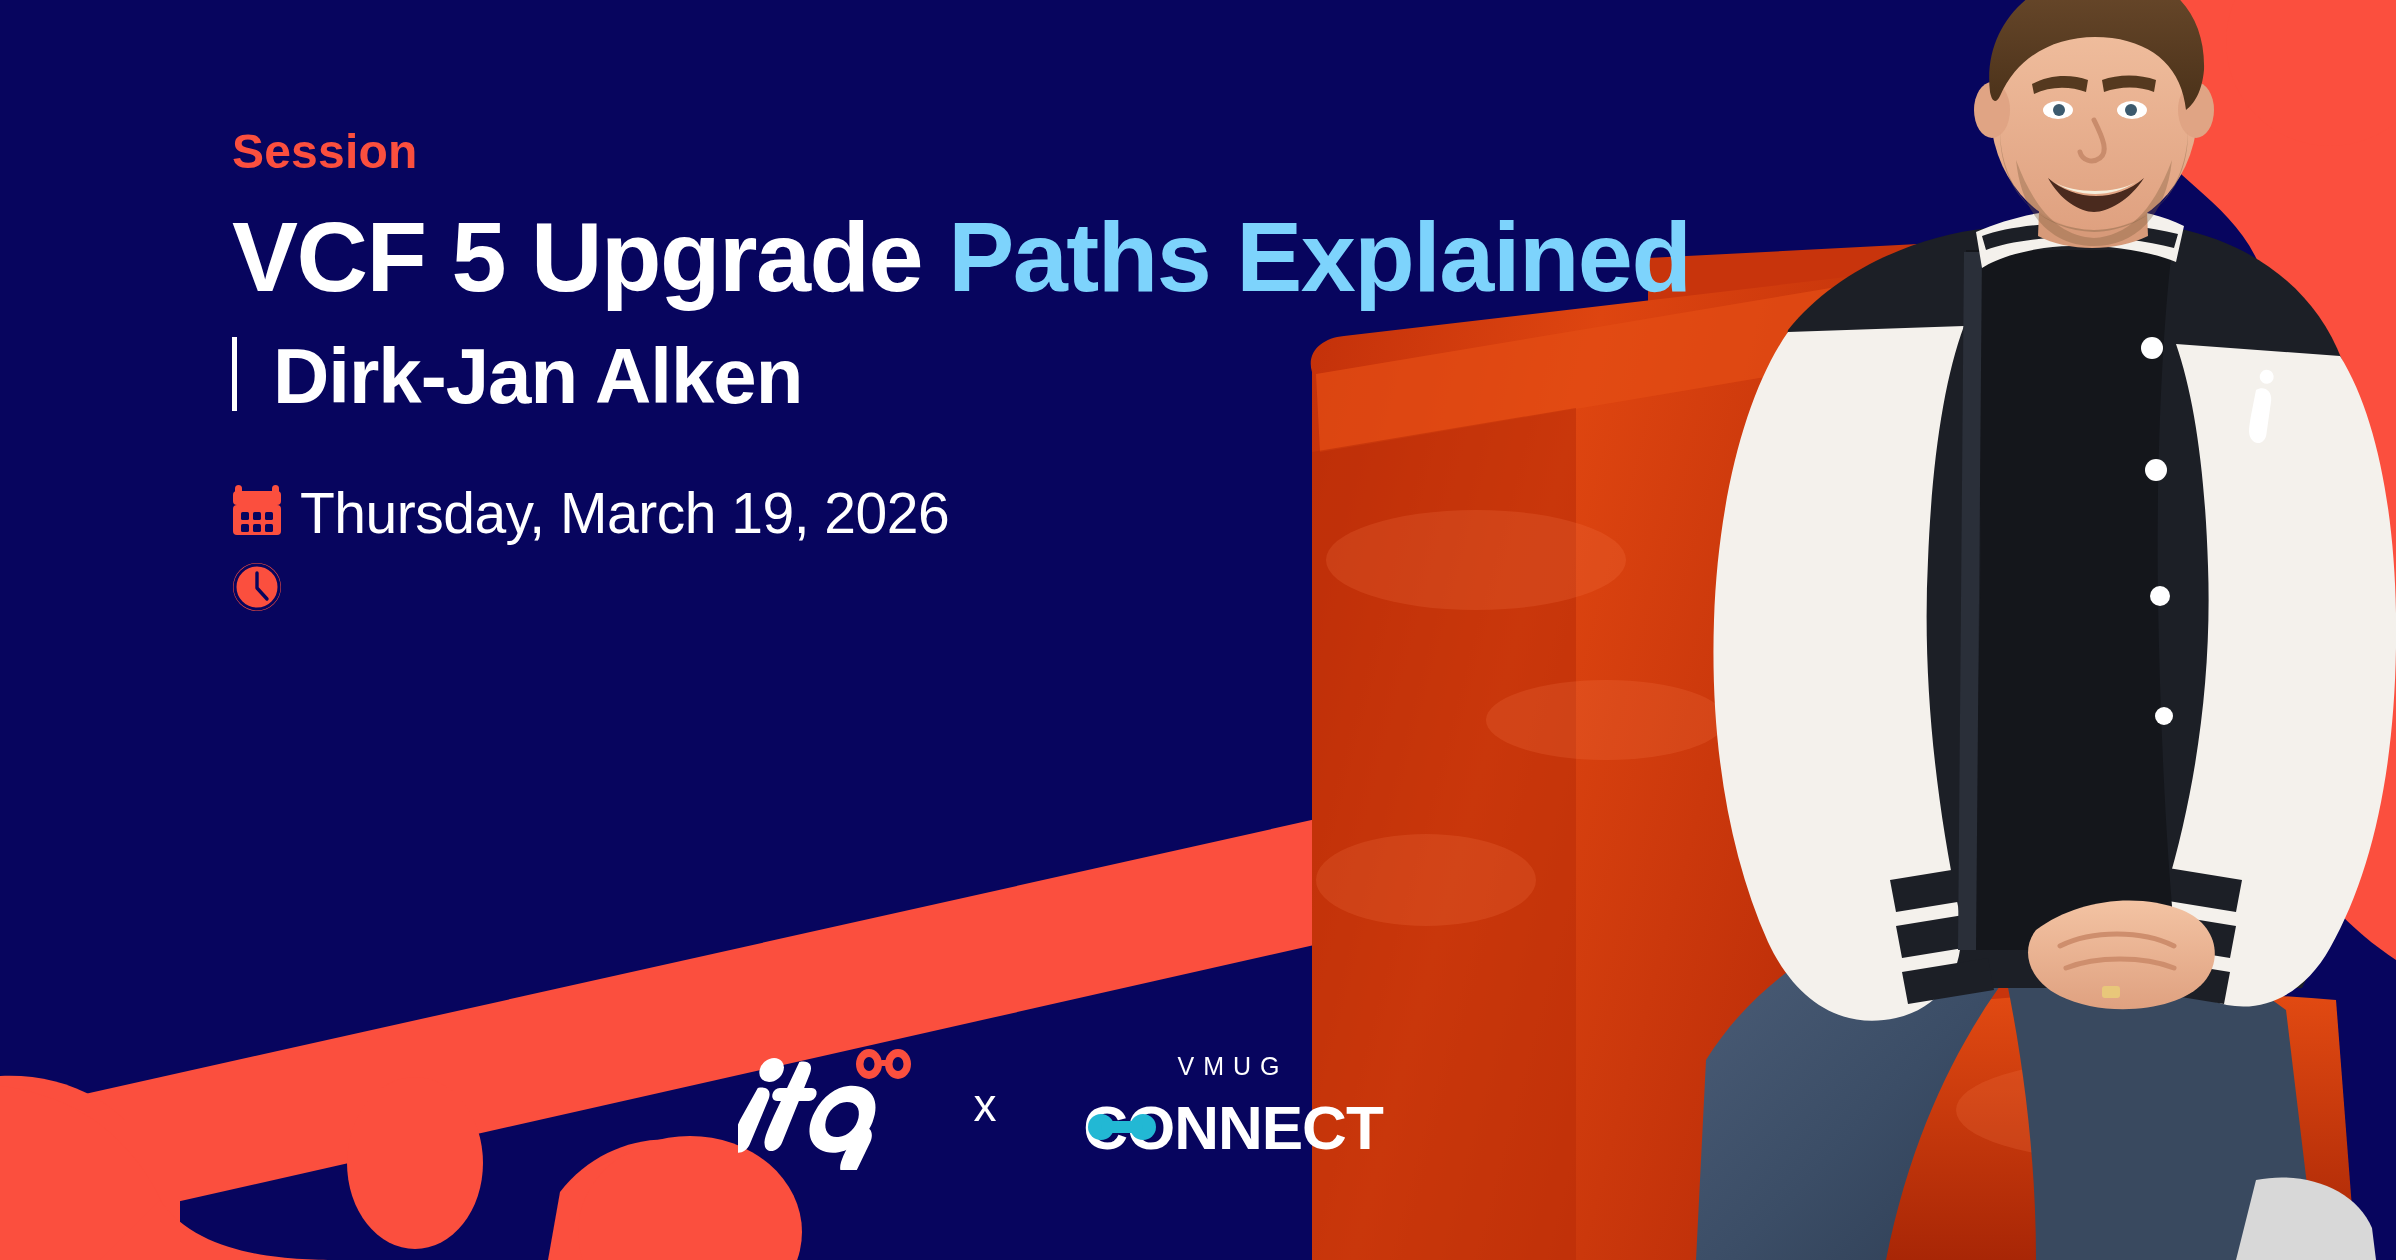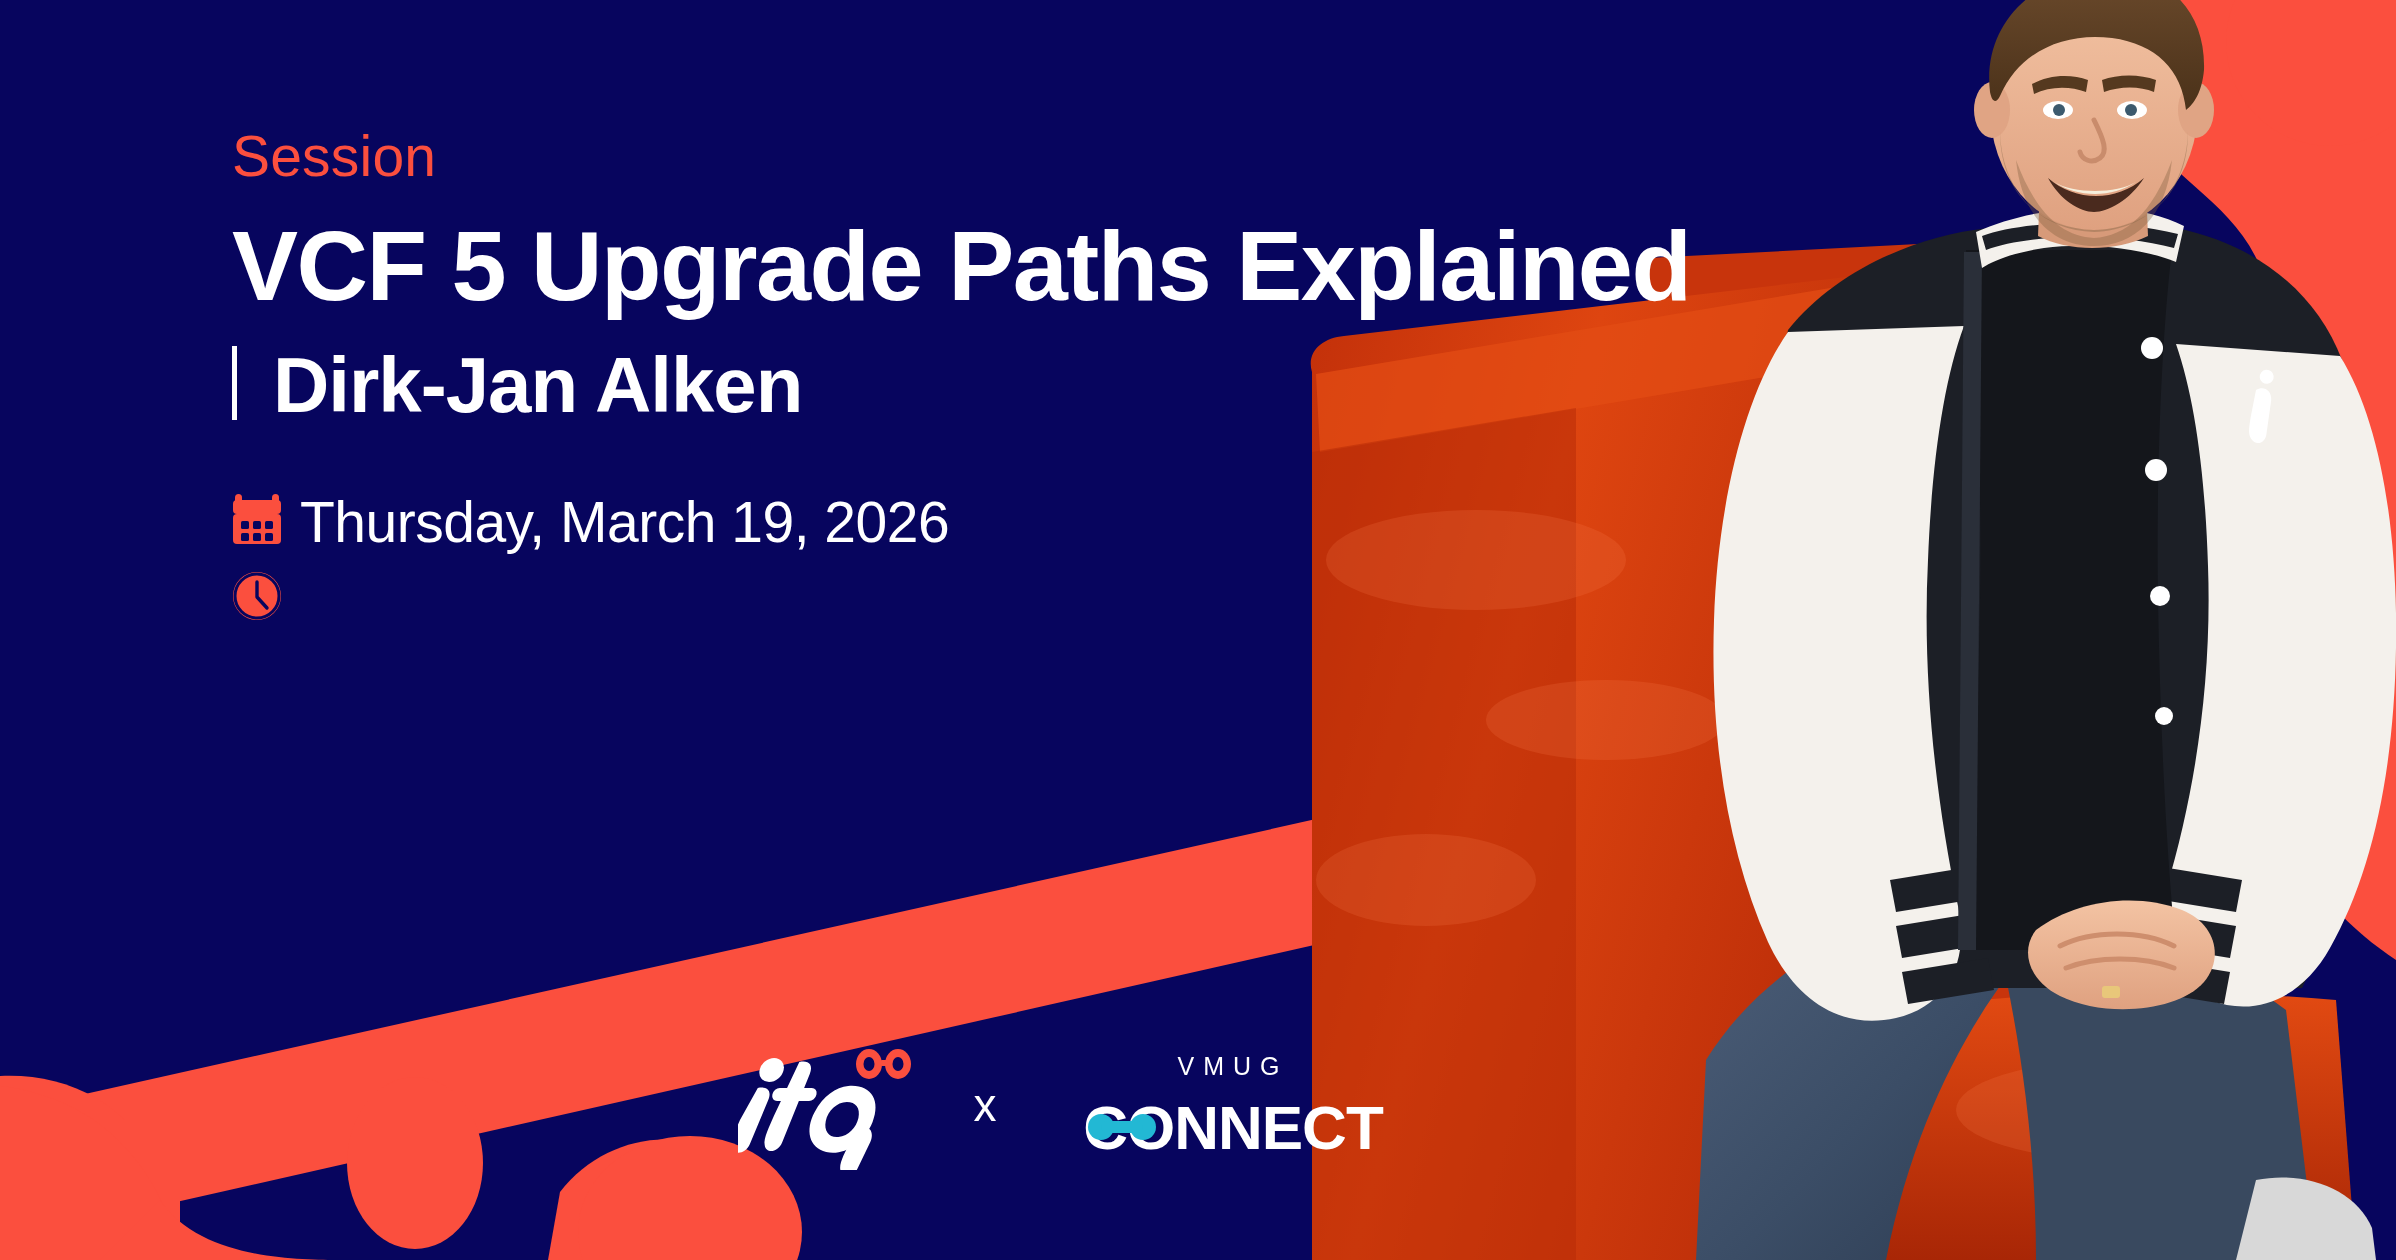--- a/index.html
+++ b/index.html
@@ -31,37 +31,37 @@
   
   .content {
     position: absolute;
     left: 232px;
     top: 128px;
     z-index: 5;
     width: 1700px;
   }
 
   .eyebrow {
-    font-size: 57px;
-    font-weight: 400;
+    font-size: 48px;
+    font-weight: 700;
     letter-spacing: 0.2px;
     color: #FB4F3E;
     line-height: 1;
     margin-bottom: 28px;
   }
 
   .headline {
     font-size: 99px;
     font-weight: 700;
     line-height: 1.08;
     color: #FFFFFF;
     letter-spacing: -1.5px;
     white-space: nowrap;
   }
-  .headline .accent { color: #ffffff; text-align: right; }
+  .headline .accent { color: #7dd3fc; text-align: right; }
 
   .speaker-line {
     display: flex;
     align-items: flex-start;
     margin-top: 26px;
   }
   .speaker-bar {
     display: inline-block;
     width: 5px;
     height: 74px;

